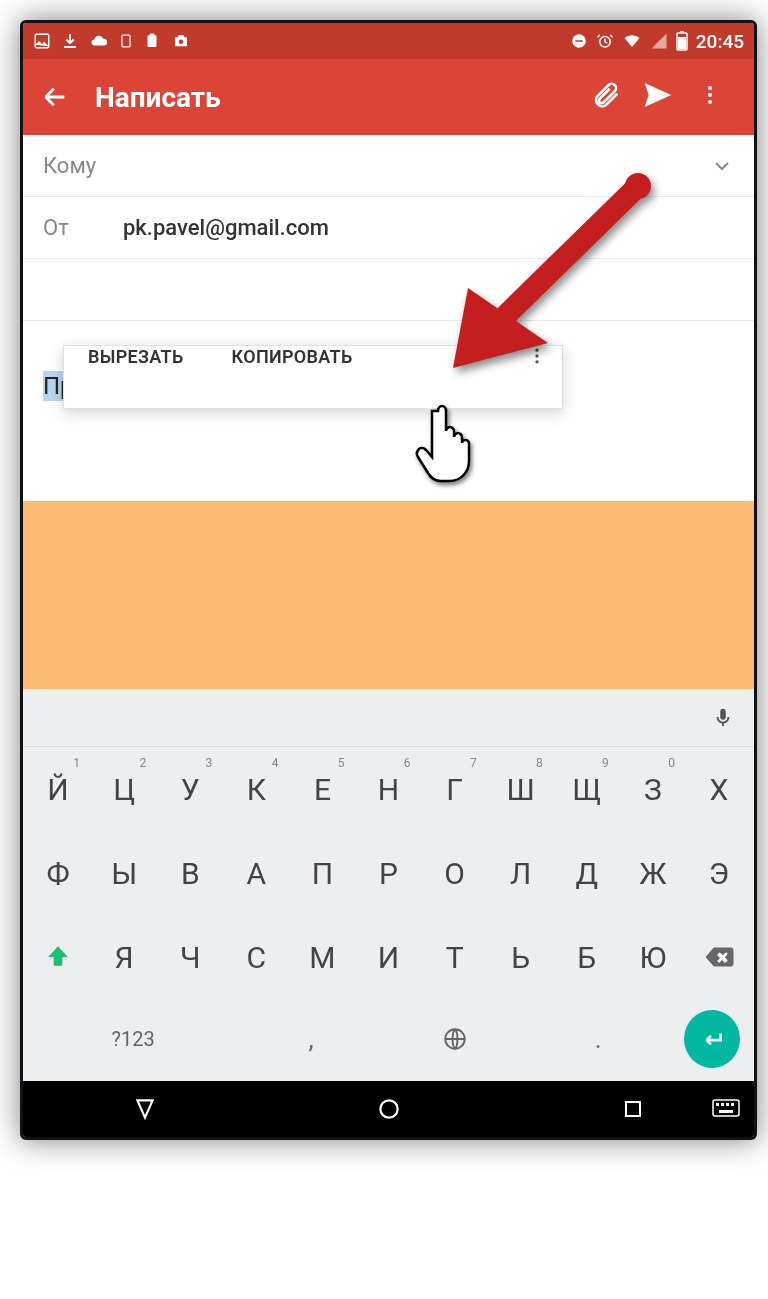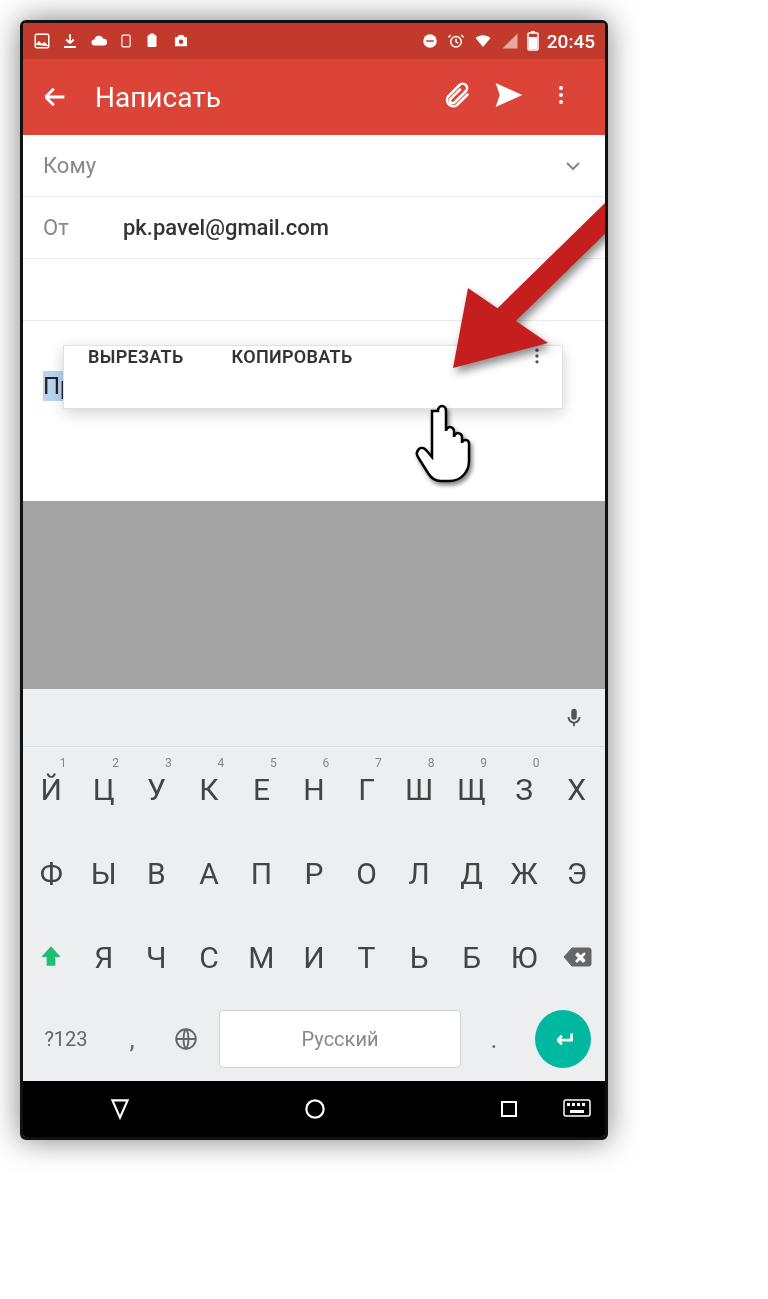--- a/index.html
+++ b/index.html
@@ -1,25 +1,25 @@
 <!DOCTYPE html>
 <html><head>
 <meta charset="utf-8">
 <style>
   * { box-sizing: border-box; margin: 0; padding: 0; font-family: Roboto, Arial, sans-serif; }
   body { background: #fff; width: 768px; height: 1299px; position: relative; }
-  .frame { position: absolute; top: 20px; left: 20px; width: 588px; height: 1120px; background: #a3a3a3; border: 3px solid #111; border-radius: 6px; box-shadow: 0 0 30px rgba(0,0,0,0.5); overflow: hidden; }
+  .frame { position: absolute; top: 20px; left: 20px; width: 737px; height: 1120px; background: #fdba74; border: 3px solid #111; border-radius: 6px; box-shadow: 0 0 30px rgba(0,0,0,0.5); overflow: hidden; }
   
   .statusbar { background: #c23a2b; height: 36px; display: flex; align-items: center; justify-content: space-between; padding: 0 10px; color: #fff; font-size: 18px; }
   .status-left, .status-right { display: flex; align-items: center; gap: 10px; }
   .status-right { gap: 8px; }
   .ic { display:inline-block; }
   
   .appbar { background: #db4437; height: 76px; display: flex; align-items: center; color: #fff; padding: 0 18px; }
-  .appbar .title { font-size: 28px; font-weight: 400; margin-left: 26px; flex: 1; }
+  .appbar .title { font-size: 28px; font-weight: 700; margin-left: 26px; flex: 1; }
   .appbar .act { width: 52px; text-align: center; }
   
   .compose { background: #fff; }
   .row { display: flex; align-items: center; padding: 18px 20px; border-bottom: 1px solid #eaeaea; font-size: 22px; color: #333; }
   .row .lbl { color: #888; width: 80px; }
   .row .val { flex:1; }
   .row .chev { color:#888; }
   .subject { padding: 18px 20px; border-bottom:1px solid #eaeaea; height: 62px; position:relative; }
   .ctx-menu { position:absolute; top: 322px; left: 40px; width: 500px; height: 64px; background:#fff; border:1px solid #e0e0e0; box-shadow: 0 4px 14px rgba(0,0,0,0.18); display:flex; align-items:flex-start; }
   .ctx-btn { flex: none; padding: 0 24px; font-size: 18px; font-weight: 600; color:#333; letter-spacing:0.3px; }
@@ -219,21 +219,20 @@
       </div>
     <div class="bottom-row">
       <div class="key fn" style="flex:1.2">?123</div>
       <div class="key fn" style="flex:0.8; font-size:26px;">,</div>
       <div class="key fn" style="flex:0.8">
         <svg width="26" height="26" viewBox="0 0 24 24" fill="none" stroke="#666" stroke-width="1.8">
             <circle cx="12" cy="12" r="9"></circle>
             <path d="M3 12h18M12 3c3 3 3 15 0 18M12 3c-3 3-3 15 0 18"></path>
           </svg>
       </div>
-      <div class="key space">Русский</div>
       <div class="key fn" style="flex:0.8; font-size:26px;">.</div>
       <div class="key enter">
         <svg width="26" height="26" viewBox="0 0 24 24" fill="none" stroke="#fff" stroke-width="2.5">
             <path d="M20 7v6H7m0 0l4-4m-4 4l4 4"></path>
           </svg>
       </div>
     </div>
   </div>
 
   <div class="navbar">

